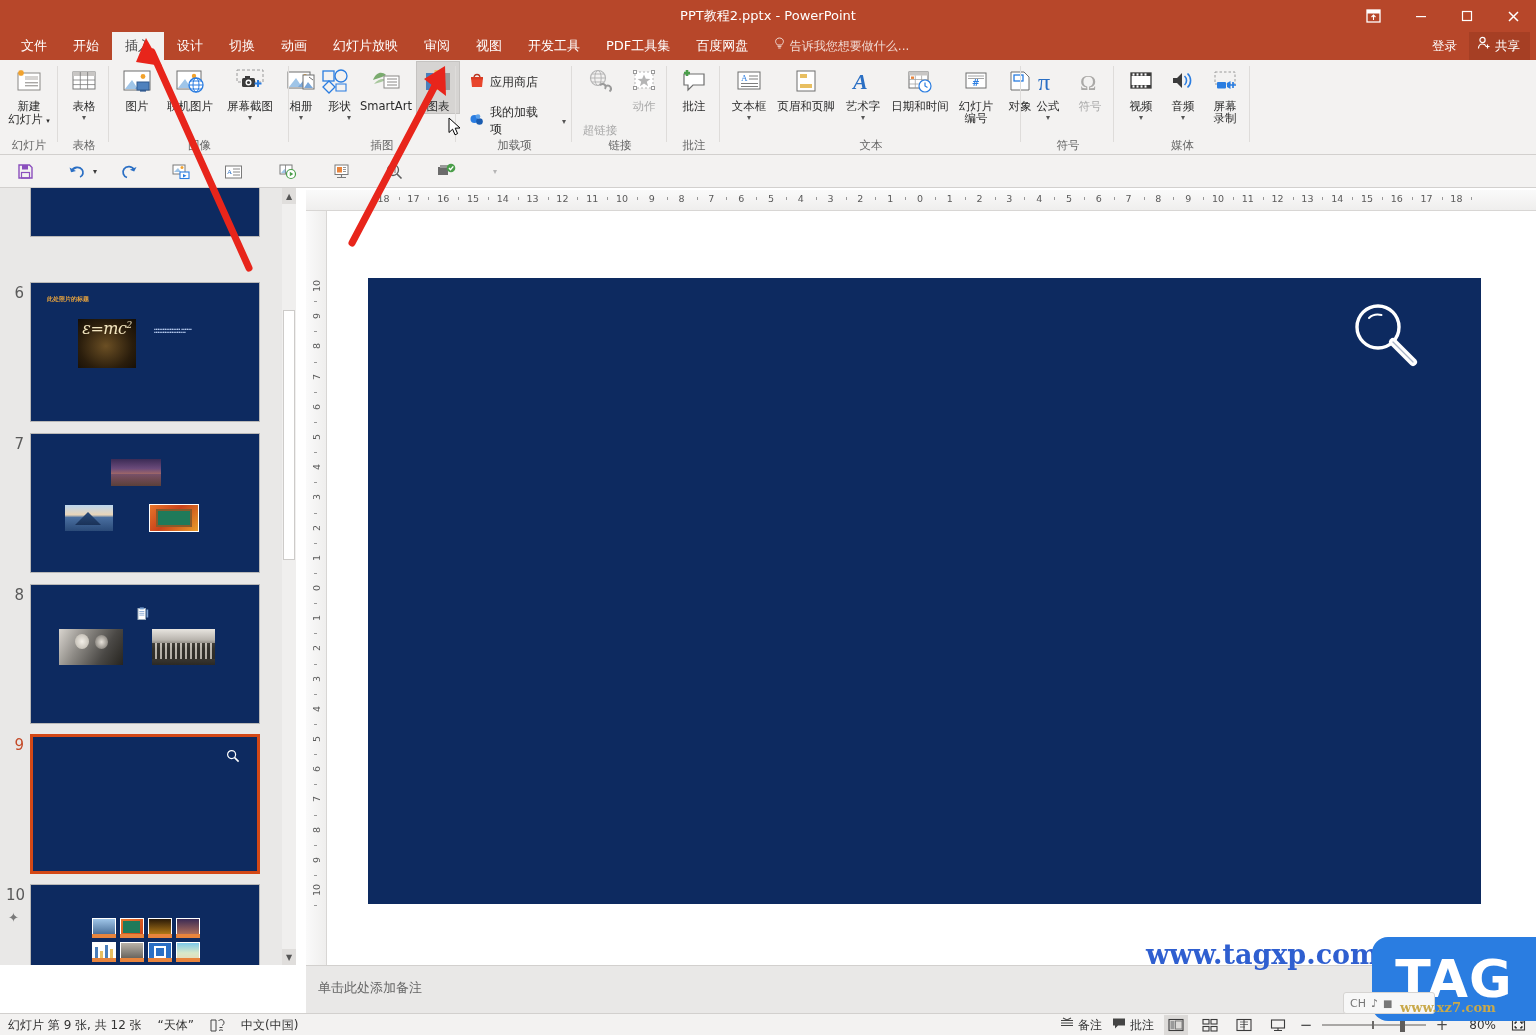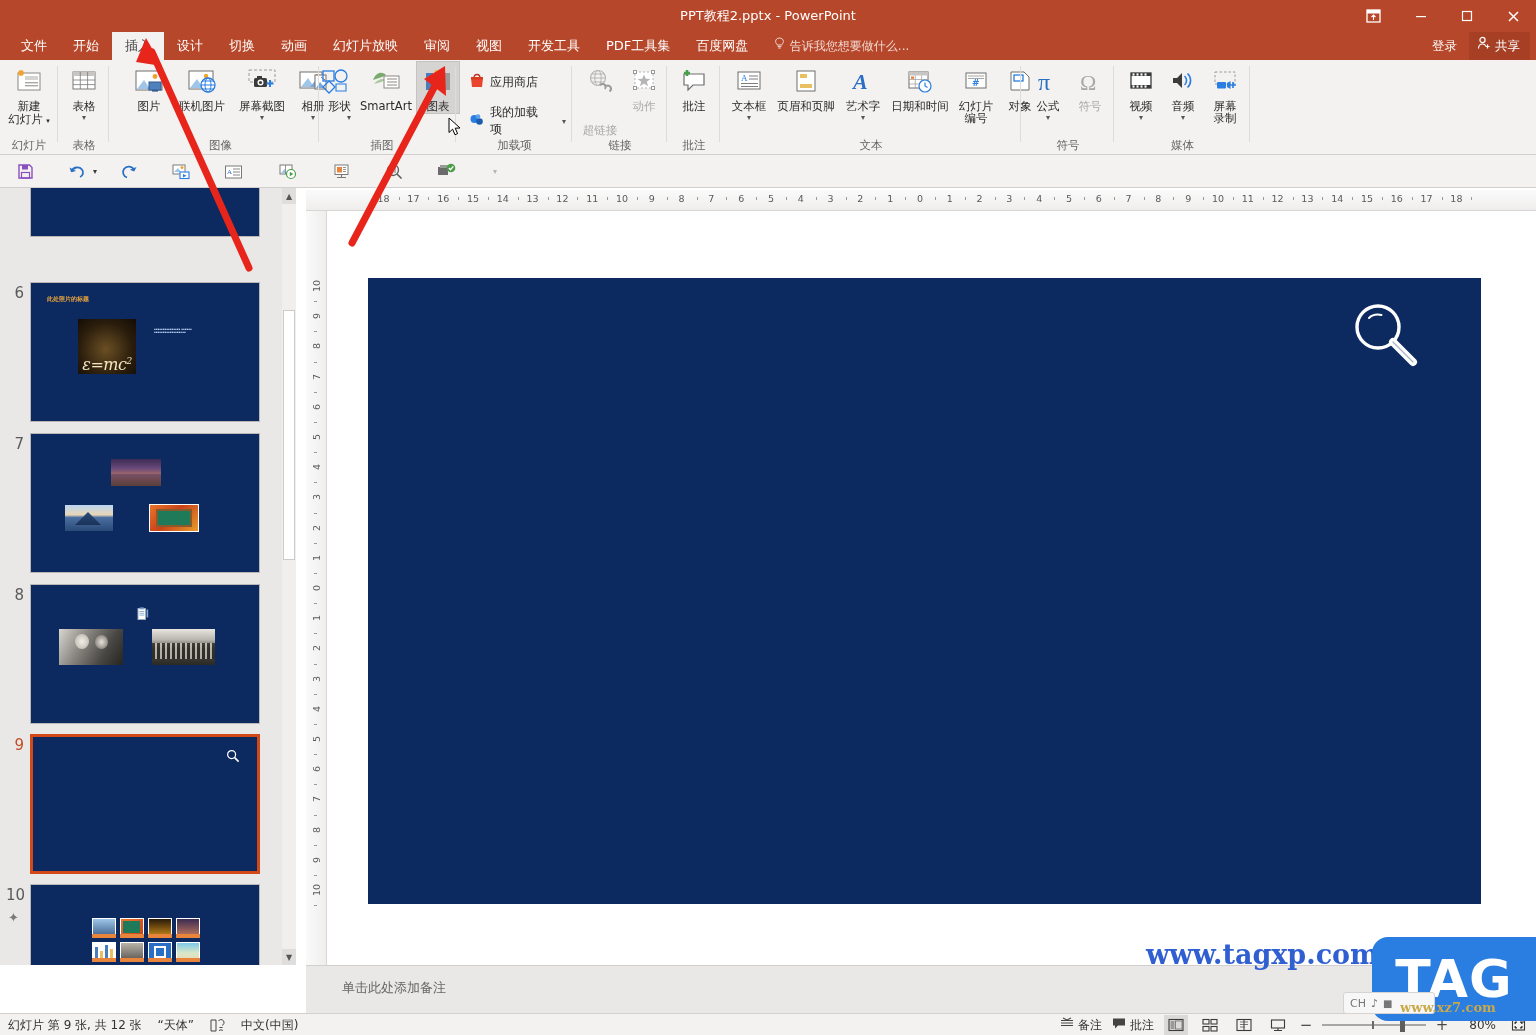--- a/index.html
+++ b/index.html
@@ -133,21 +133,21 @@
     position:absolute; left:41px; top:67px; width:1113px; height:626px;
     background:#0d2a60;
   }
   .slide-search { position:absolute; right:58px; top:22px; }
 
   
   .notes {
     position:absolute; left:306px; top:965px; width:1230px; height:48px;
     background:#e9e8e7; border-top:1px solid #d2d0ce;
   }
-  .notes-text { position:absolute; left:12px; top:13px; font-size:13px; color:#666;margin-left:24px; }
+  .notes-text { position:absolute; left:12px; top:13px; font-size:13px; color:#666; }
 
   
   .status {
     position:absolute; left:0; top:1013px; width:1536px; height:22px;
     background:#f3f2f1; border-top:1px solid #d2d0ce; font-size:12px; color:#333;
   }
   .st-left { position:absolute; left:8px; top:0; height:22px; display:flex; align-items:center; gap:16px; }
   .st-right { position:absolute; right:6px; top:0; height:22px; display:flex; align-items:center; gap:10px; }
   .st-item { display:flex; align-items:center; gap:4px; white-space:nowrap; }
   .vbtn { width:24px; height:20px; display:flex; align-items:center; justify-content:center; }
@@ -290,21 +290,21 @@
             </svg>
           </div>
           <div class="lbl">表格</div>
           <div class="caret">▾</div>
         </div>
       </div>
       <div class="glabel">表格</div>
       <div class="gsep"></div>
     </div>
 
-    <div class="rgroup" style="left:122px; width:197px;">
+    <div class="rgroup" style="left:110px; width:179px;">
       <div class="ritems" style="left:5px;">
         <div class="ritem" style="width:44px;">
           <div class="icn">
             <svg width="32" height="28" viewBox="0 0 32 28">
               <rect x="3" y="3" width="26" height="19" fill="#fff" stroke="#6e6e6e" stroke-width="1"></rect>
               <circle cx="22" cy="8.5" r="2.4" fill="#f2a22c"></circle>
               <path d="M4 21 L11 12 L17 21 Z" fill="#9fc5e8"></path>
               <path d="M14 21 L19 15 L24 21 Z" fill="#7aa7d9"></path>
               <rect x="16" y="14" width="12" height="8" fill="#4f81bd" stroke="#305a90" stroke-width="1"></rect>
               <rect x="19" y="22" width="6" height="1.6" fill="#305a90"></rect>
@@ -698,23 +698,23 @@
     <div class="thumbrow" style="top:-36px;">
       <div class="thumb" style="top:0; height:85px;">
         
       </div>
     </div>
 
     <div class="thumbrow" style="top:94px;">
       <div class="thumbnum">6</div>
       <div class="thumb" style="top:0; height:140px;">
         <div class="mini-title" style="left:16px; top:12px; font-size:6px; color:#e8a33d;">此处照片的标题</div>
-        <div style="position:absolute; left:47px; top:36px; width:58px; height:55px;
+        <div style="position:absolute; left:47px; top:36px; width:58px; height:49px;
              background:radial-gradient(ellipse at 48% 55%, #6b4f24 0%, #2a1d0c 62%, #120c05 100%);
-             display:flex; align-items:flex-end; justify-content:center;">
+             display:flex; align-items:flex-start; justify-content:center;">
           <span style="font-family:'DejaVu Serif',serif; font-style:italic; color:#f3e6c0; font-size:16px; letter-spacing:-0.5px;">ε=mc<sup style="font-size:9px;">2</sup></span>
         </div>
         <div class="mini-body" style="left:123px; top:45px; width:44px; color:#b9cdf0;">
           ▪▪▪▪▪▪▪▪▪▪▪▪▪▪▪ ▪▪▪▪▪▪<br>▪▪▪▪▪▪▪▪▪▪▪▪▪▪▪▪▪▪
         </div>
       </div>
     </div>
 
     <div class="thumbrow" style="top:245px;">
       <div class="thumbnum">7</div>

